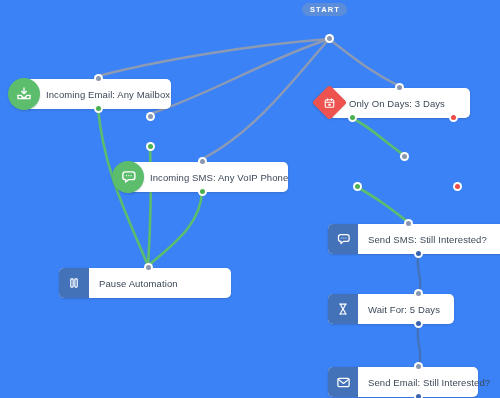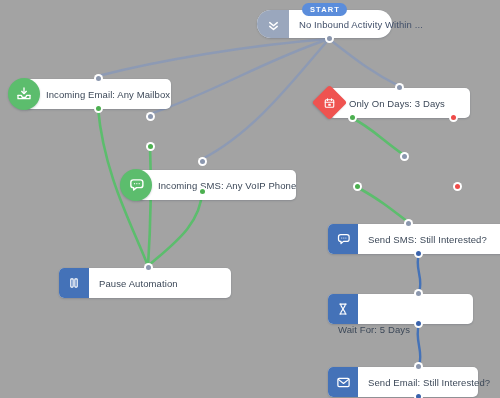--- a/index.html
+++ b/index.html
@@ -3,21 +3,21 @@
 <meta charset="utf-8">
 <style>
   html,body{margin:0;padding:0;}
   body{
     width:500px;height:398px;overflow:hidden;
     background:#ffffff;
     font-family:"Liberation Sans", sans-serif;
   }
   #canvas{
     position:absolute;left:0;top:0;width:500px;height:398px;
-    background:#a3a3a3;
+    background:#3b82f6;
     overflow:hidden;
     text-decoration:underline;
   }
   #edges{position:absolute;left:0;top:0;width:500px;height:398px;}
 
   
   .node{
     position:absolute;
     display:flex;align-items:stretch;
     background:#ffffff;
@@ -132,49 +132,40 @@
 
       <g stroke="#4472b8" stroke-width="2.4">
         <path d="M419,254 C414,268 424,278 419,292"></path>
         <path d="M419,324 C414,340 424,352 419,365"></path>
       </g>
     </g>
   </svg>
 
   <div class="start-pill" style="left:302px;top:3px;">START</div>
 
-  <div class="node start-card" style="left:257px;top:10px;width:135px;">
-    <div class="tile gray">
-      <svg width="15" height="15" viewBox="0 0 24 24" fill="none" stroke="#ffffff" stroke-width="2.4" stroke-linecap="round" stroke-linejoin="round">
-        <polyline points="6,9 12,14 18,9"></polyline>
-          <polyline points="6,15 12,20 18,15"></polyline>
-      </svg>
-    </div>
-    <div class="label">No Inbound Activity Within ...</div>
-  </div>
   <div class="dot" style="left:325px;top:34px;"></div>
 
   <div class="node has-badge" style="left:24px;top:79px;width:147px;">
     <div class="badge">
       <svg width="16" height="16" viewBox="0 0 24 24" fill="none" stroke="#ffffff" stroke-width="2" stroke-linecap="round" stroke-linejoin="round">
         <polyline points="3,14 8,14 9.5,17 14.5,17 16,14 21,14"></polyline>
         <path d="M3,14 L3,19 L21,19 L21,14"></path>
         <polyline points="12,3 12,11"></polyline>
           <polyline points="8.5,8 12,11.5 15.5,8"></polyline>
       </svg>
     </div>
     <div class="label">Incoming Email: Any Mailbox</div>
   </div>
   <div class="dot" style="left:94px;top:74px;"></div>
   <div class="dot green" style="left:94px;top:104px;"></div>
 
   <div class="dot" style="left:146px;top:112px;"></div>
   <div class="dot green" style="left:146px;top:142px;"></div>
 
-  <div class="node has-badge" style="left:136px;top:162px;width:160px;margin-top:8px;">
+  <div class="node has-badge" style="left:128px;top:162px;width:160px;">
     <div class="badge">
       <svg width="17" height="17" viewBox="0 0 24 24" fill="none" stroke="#ffffff" stroke-width="2" stroke-linecap="round" stroke-linejoin="round">
         <path d="M7.5,4 L17.5,4 C19.4,4 21,5.6 21,7.5 L21,11.5 C21,13.4 19.4,15 17.5,15
                  L12,15 L8,18.4 L8,15 L7.5,15 C5.6,15 4,13.4 4,11.5 L4,7.5 C4,5.6 5.6,4 7.5,4 Z"></path>
         <circle cx="9.2" cy="9.5" r=".9" fill="#ffffff" stroke="none"></circle>
         <circle cx="12.5" cy="9.5" r=".9" fill="#ffffff" stroke="none"></circle>
         <circle cx="15.8" cy="9.5" r=".9" fill="#ffffff" stroke="none"></circle>
       </svg>
     </div>
     <div class="label">Incoming SMS: Any VoIP Phone</div>
@@ -223,21 +214,21 @@
         <circle cx="9.2" cy="9.5" r=".9" fill="#ffffff" stroke="none"></circle>
         <circle cx="12.5" cy="9.5" r=".9" fill="#ffffff" stroke="none"></circle>
         <circle cx="15.8" cy="9.5" r=".9" fill="#ffffff" stroke="none"></circle>
       </svg>
     </div>
     <div class="label">Send SMS: Still Interested?</div>
   </div>
   <div class="dot" style="left:404px;top:219px;"></div>
   <div class="dot blue" style="left:414px;top:249px;"></div>
 
-  <div class="node" style="left:328px;top:294px;width:145px;flex-direction:column;">
+  <div class="node" style="left:328px;top:294px;width:126px;">
     <div class="tile">
       <svg width="14" height="14" viewBox="0 0 24 24" fill="none" stroke="#ffffff" stroke-width="2" stroke-linecap="round" stroke-linejoin="round">
         <line x1="6.5" y1="3.5" x2="17.5" y2="3.5"></line>
         <line x1="6.5" y1="20.5" x2="17.5" y2="20.5"></line>
         <path d="M8,3.5 C8,8 12,10.5 12,12 C12,13.5 8,16 8,20.5"></path>
         <path d="M16,3.5 C16,8 12,10.5 12,12 C12,13.5 16,16 16,20.5"></path>
       </svg>
     </div>
     <div class="label">Wait For: 5 Days</div>
   </div>

